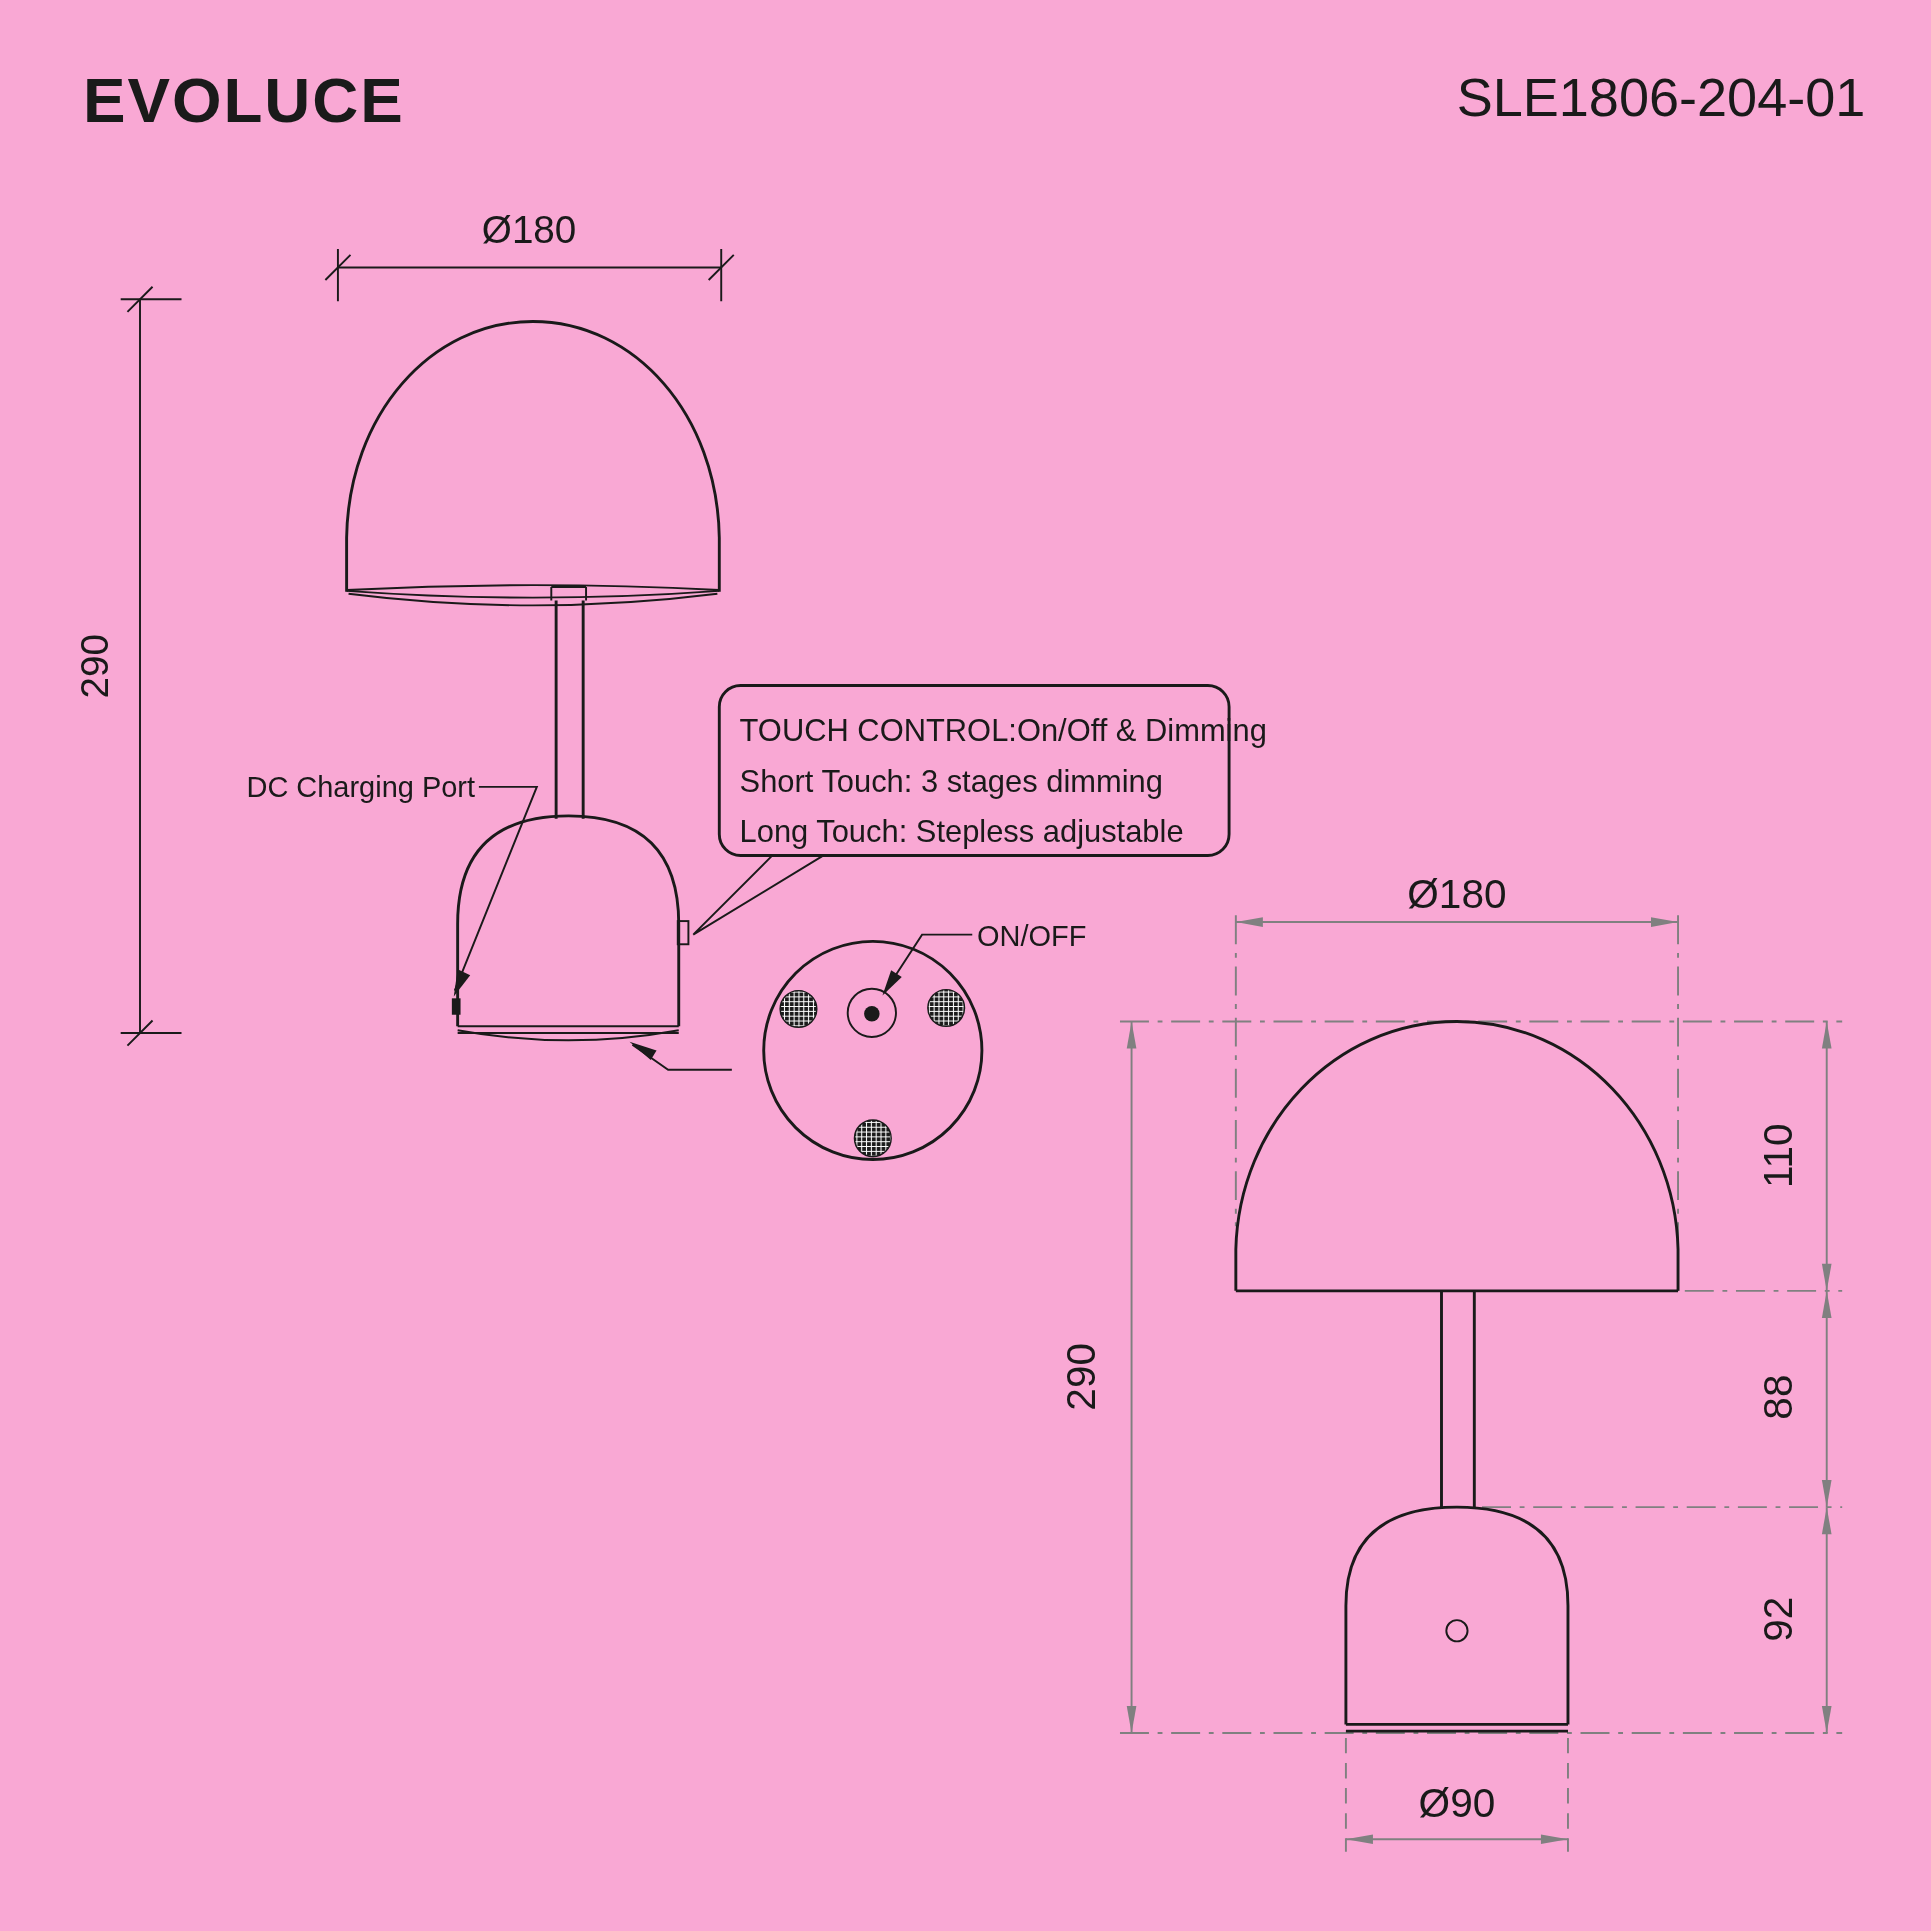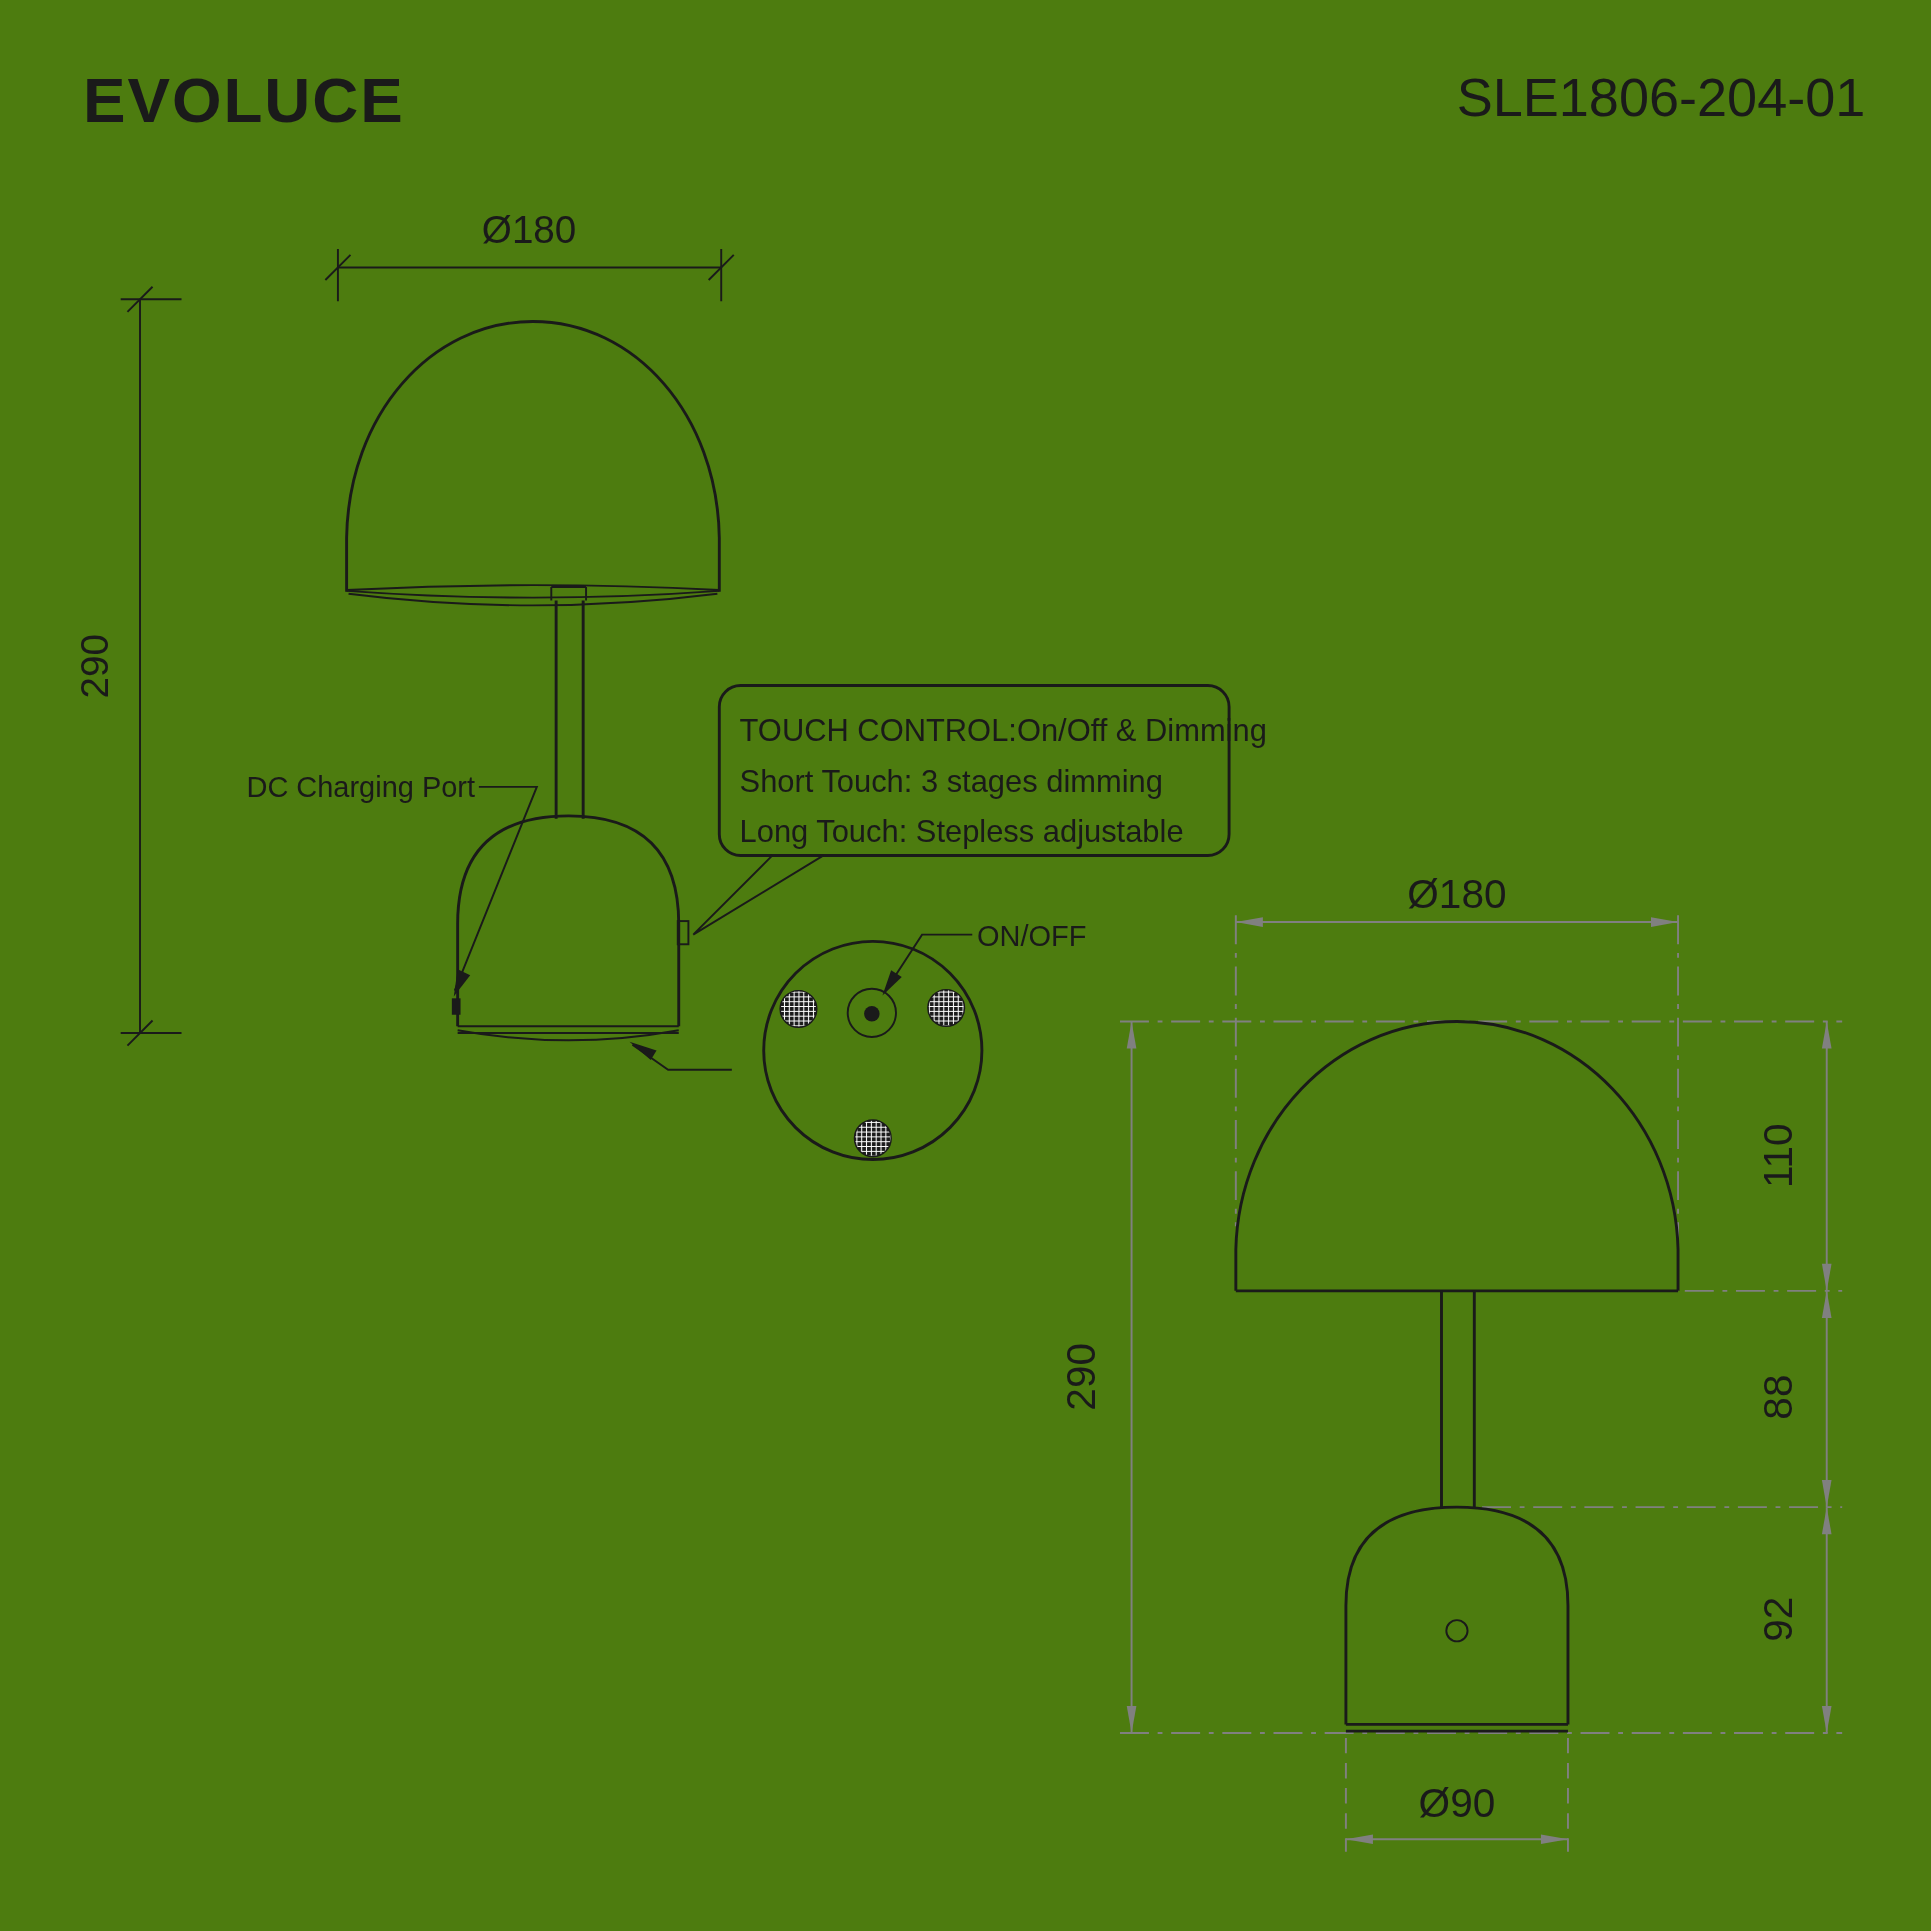--- a/index.html
+++ b/index.html
@@ -1,16 +1,16 @@
 <!DOCTYPE html>
 <html><head>
 <meta charset="utf-8">
 <style>
   html,body{margin:0;padding:0;background:#ffffff;}
-  .stage{width:1931px;height:1931px;position:relative;background:#4d7c0f;overflow:hidden;}
+  .stage{width:1931px;height:1931px;position:relative;background:#f9a8d4;overflow:hidden;}
   svg text{font-family:"Liberation Sans","DejaVu Sans",sans-serif;fill:#1a1a1a;}
   .brand{font-size:66px;font-weight:900;letter-spacing:2px;}
   .model{font-size:56px;font-weight:500;}
   .dim-label{font-size:40px;}
   .dim-label-lg{font-size:42px;}
   .note-label{font-size:30px;}
   .callout-text{font-size:32px;}
   .ln{stroke:#1a1a1a;stroke-width:3;fill:none;}
   .ln-thin{stroke:#1a1a1a;stroke-width:2;fill:none;}
   .dimln{stroke:#1a1a1a;stroke-width:2;fill:none;}

